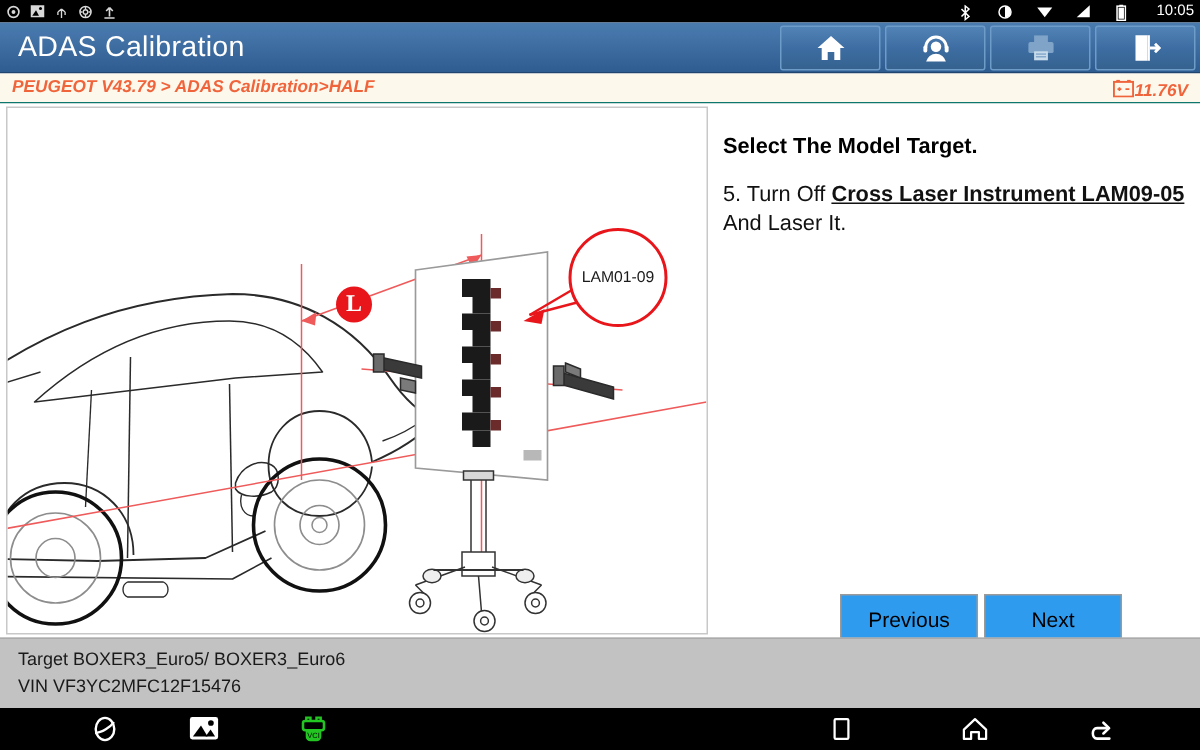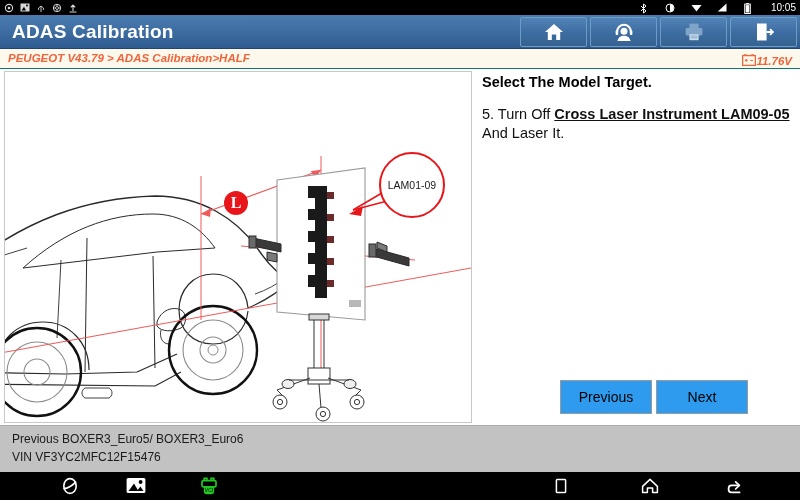--- a/index.html
+++ b/index.html
@@ -33,21 +33,21 @@
   
   .titlebar {
     position: absolute; left: 0; top: 15px;
     width: 800px; height: 34px;
     background: linear-gradient(to bottom, #4a7cb0 0%, #3f6ea3 45%, #2f5c90 100%);
     border-bottom: 1px solid #20456f;
     box-sizing: border-box;
   }
   .app-title {
     position: absolute; left: 12px; top: 6px;
-    color: #ffffff; font-size: 19px; font-weight: bold;
+    color: #ffffff; font-size: 19px; font-weight: normal;
     letter-spacing: 0.2px;
   }
   .tb-btns { position: absolute; right: 3px; top: 2px; display: flex; gap: 3px; }
   .tb-btn {
     width: 67px; height: 30px;
     background: linear-gradient(to bottom, #5283b6 0%, #3d6da2 50%, #35628f 100%);
     border: 1px solid #6d9cc9;
     border-radius: 2px;
     display: flex; align-items: center; justify-content: center;
     box-sizing: border-box;
@@ -82,21 +82,21 @@
   }
   .left-pane {
     position: absolute; left: 4px; top: 2px;
     width: 468px; height: 352px;
     border: 1px solid #c8c8c8;
     background: #ffffff;
     box-sizing: border-box;
     overflow: hidden;
   }
   .right-pane {
-    position: absolute; left: 476px; top: 0px;
+    position: absolute; left: 476px; top: 16px;
     width: 324px; height: 356px;
     background: #ffffff;
   }
   .instr-head {
     position: absolute; left: 6px; top: 5px;
     font-size: 14.5px; font-weight: bold; color: #000000;
   }
   .instr-body {
     position: absolute; left: 6px; top: 36px;
     width: 312px;
@@ -443,21 +443,21 @@
 
       <div class="nav-btns">
         <div class="nav-btn">Previous</div>
         <div class="nav-btn">Next</div>
       </div>
     </div>
 
   </div>
 
   <div class="vehinfo">
-    <div class="veh-line1">Previous BOXER3_Euro5/ BOXER3_Euro6</div>
+    <div class="veh-line1">Target BOXER3_Euro5/ BOXER3_Euro6</div>
     <div class="veh-line2">VIN VF3YC2MFC12F15476</div>
   </div>
 
   <div class="navbar">
 
     <div class="nav-ico" style="left:59px;">
       <svg width="22" height="20" viewBox="0 0 22 20">
         <ellipse cx="11" cy="10" rx="6.2" ry="7.4" fill="none" stroke="#ffffff" stroke-width="1.6"></ellipse>
         <path d="M4.4 12.6 C 9 12.6, 14.6 8.6, 17 5.4" fill="none" stroke="#ffffff" stroke-width="1.6"></path>
       </svg>

